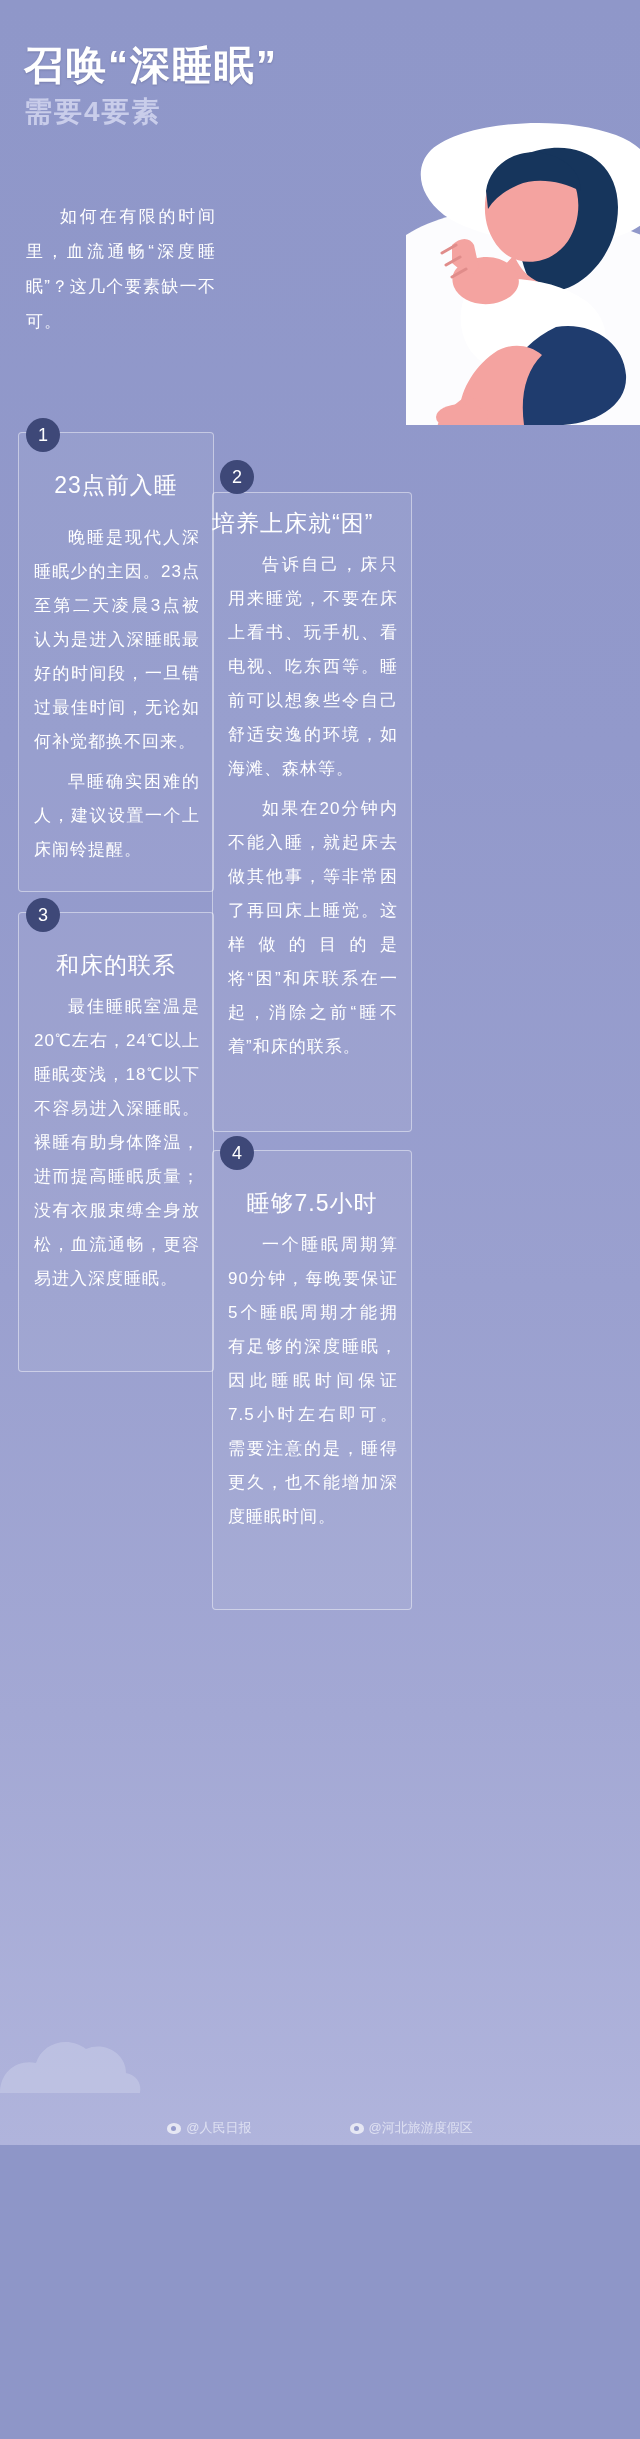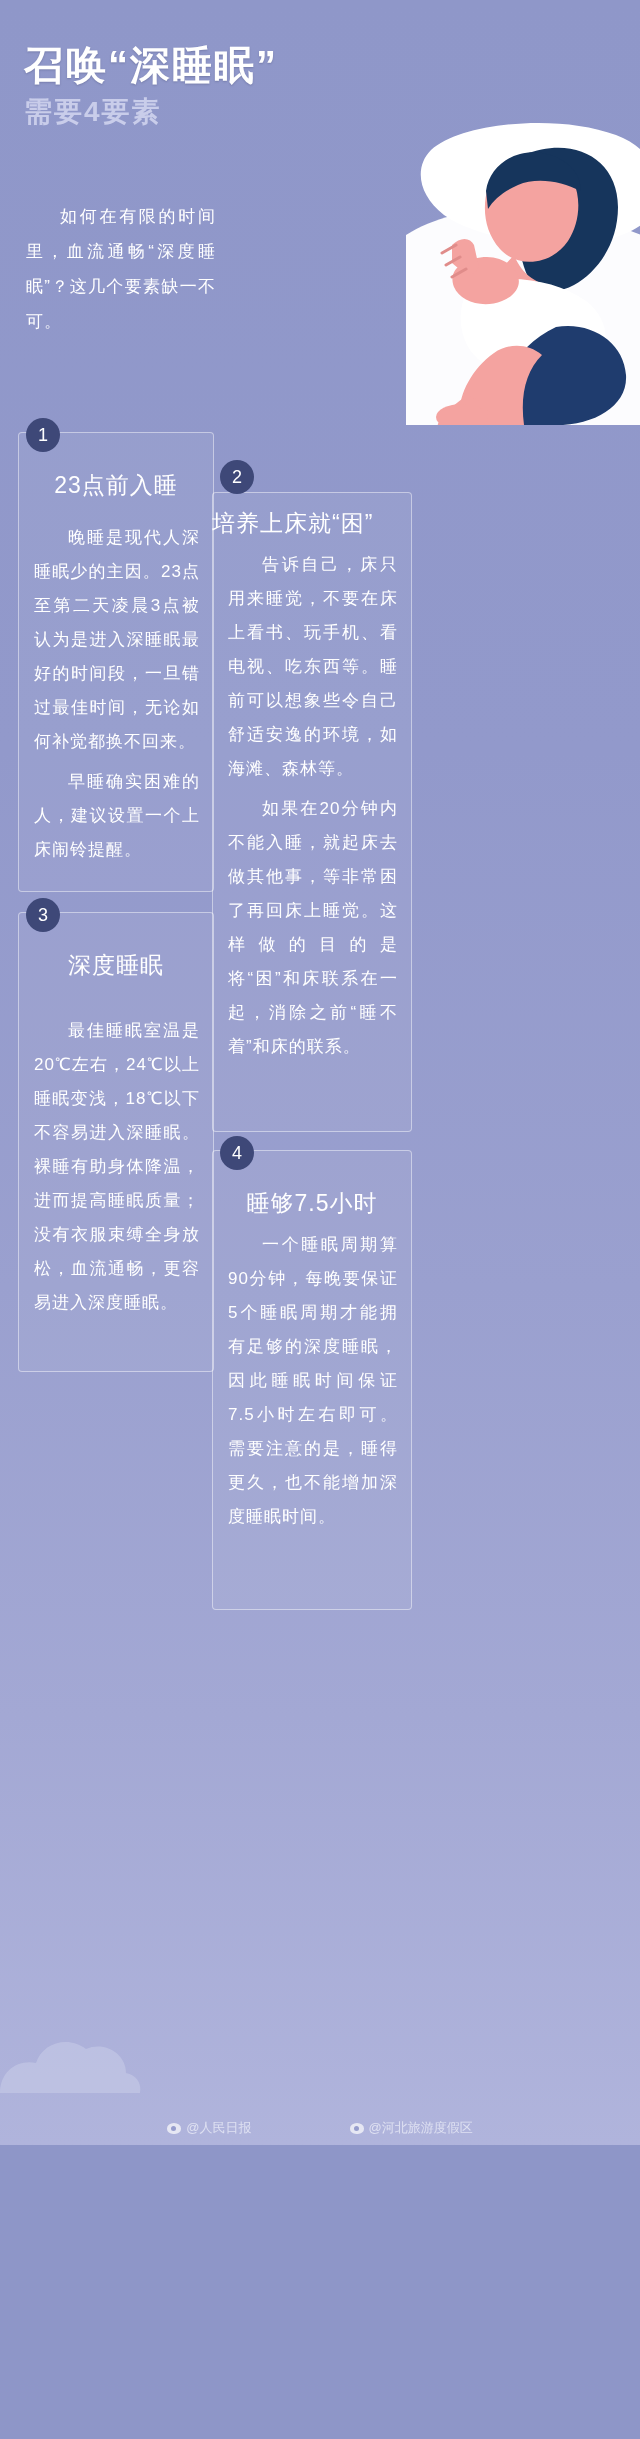--- a/index.html
+++ b/index.html
@@ -120,21 +120,21 @@
   
   
   #card1 { left: 18px; top: 432px; width: 196px; height: 460px; }
   #badge1 { left: 26px; top: 418px; }
   #title1 { left: 18px; top: 470px; width: 196px; text-align: center; }
   #body1  { left: 34px; top: 510px; width: 166px; margin-top: 11px; }
 
   #card3 { left: 18px; top: 912px; width: 196px; height: 460px; }
   #badge3 { left: 26px; top: 898px; }
   #title3 { left: 18px; top: 950px; width: 196px; text-align: center; }
-  #body3  { left: 34px; top: 990px; width: 166px; margin-top: 24px; }
+  #body3  { left: 34px; top: 990px; width: 166px; }
 
   
   #card2 { left: 212px; top: 492px; width: 200px; height: 640px; }
   #badge2 { left: 220px; top: 460px; }
   #title2 { left: 212px; top: 508px; width: 200px; text-align: left; }
   #body2  { left: 228px; top: 548px; width: 170px; }
 
   #card4 { left: 212px; top: 1150px; width: 200px; height: 460px; }
   #badge4 { left: 220px; top: 1136px; }
   #title4 { left: 212px; top: 1188px; width: 200px; text-align: center; }
@@ -234,21 +234,21 @@
   <div class="card" id="card2"></div>
   <div class="badge" id="badge2">2</div>
   <div class="card-title" id="title2">培养上床就“困”</div>
   <div class="card-body" id="body2">
     <p>告诉自己，床只用来睡觉，不要在床上看书、玩手机、看电视、吃东西等。睡前可以想象些令自己舒适安逸的环境，如海滩、森林等。</p>
     <p>如果在20分钟内不能入睡，就起床去做其他事，等非常困了再回床上睡觉。这样做的目的是将“困”和床联系在一起，消除之前“睡不着”和床的联系。</p>
   </div>
 
   <div class="card" id="card3"></div>
   <div class="badge" id="badge3">3</div>
-  <div class="card-title" id="title3">深度睡眠</div>
+  <div class="card-title" id="title3">和床的联系</div>
   <div class="card-body" id="body3">
     <p>最佳睡眠室温是20℃左右，24℃以上睡眠变浅，18℃以下不容易进入深睡眠。裸睡有助身体降温，进而提高睡眠质量；没有衣服束缚全身放松，血流通畅，更容易进入深度睡眠。</p>
   </div>
 
   <div class="card" id="card4"></div>
   <div class="badge" id="badge4">4</div>
   <div class="card-title" id="title4">睡够7.5小时</div>
   <div class="card-body" id="body4">
     <p>一个睡眠周期算90分钟，每晚要保证5个睡眠周期才能拥有足够的深度睡眠，因此睡眠时间保证7.5小时左右即可。需要注意的是，睡得更久，也不能增加深度睡眠时间。</p>
   </div>

